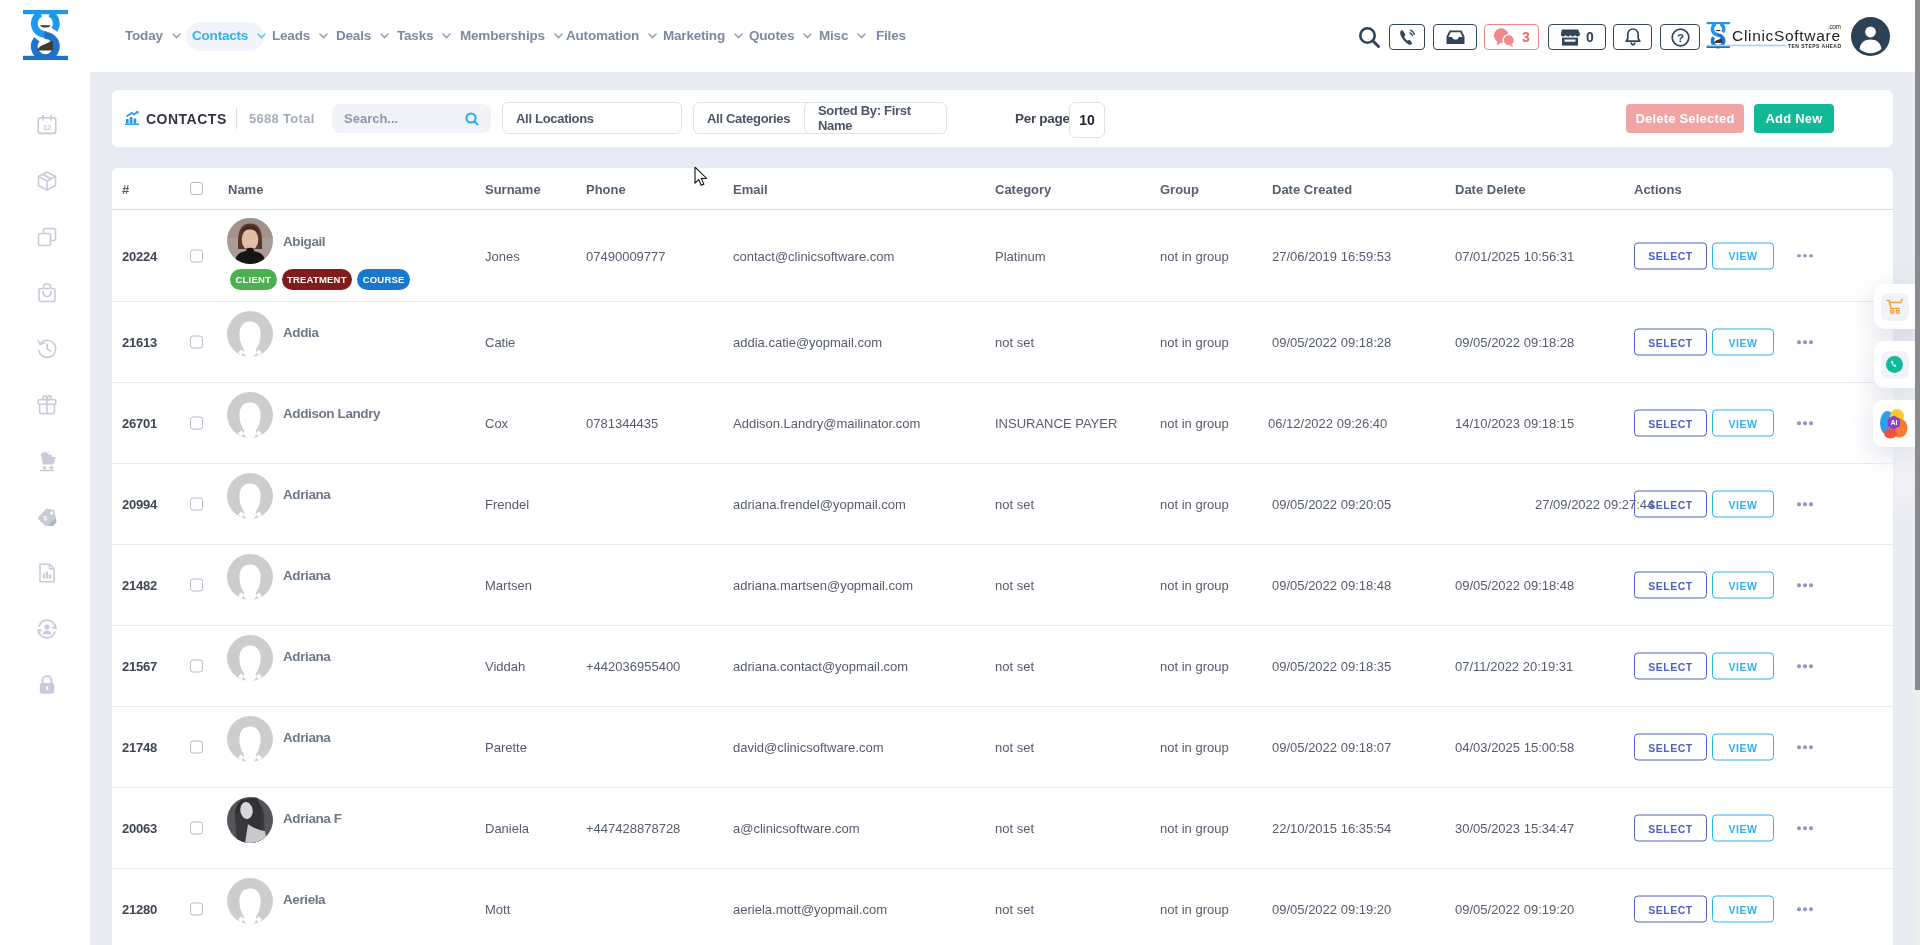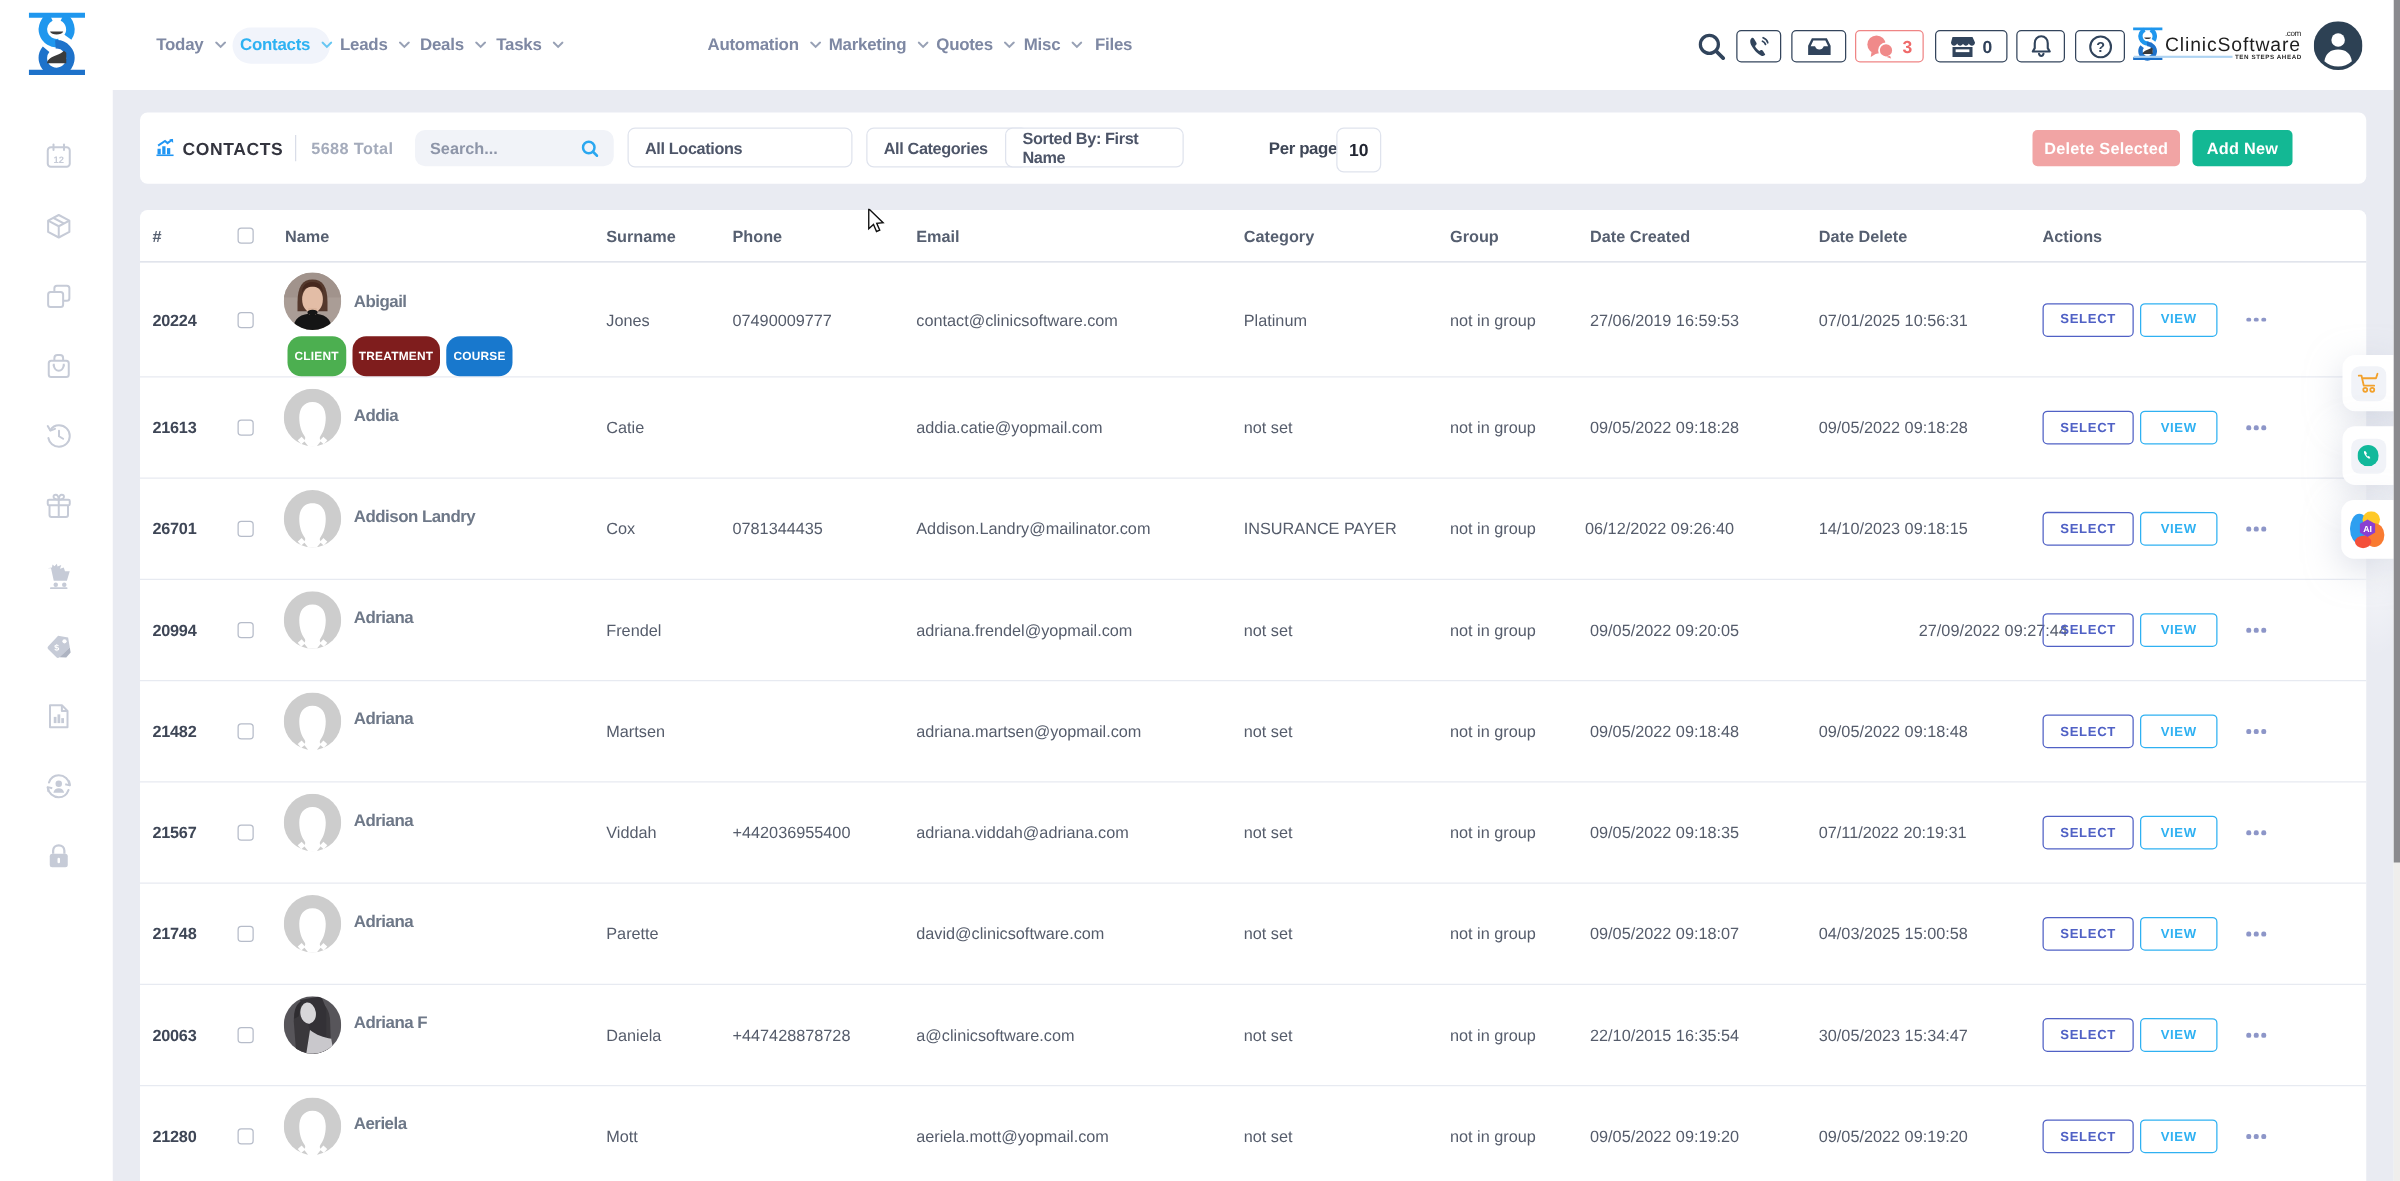--- a/index.html
+++ b/index.html
@@ -38,21 +38,21 @@
 #thead{position:absolute;left:0;top:0;width:100%;height:42px;border-bottom:1px solid #d7dbe6}
 .th{position:absolute;top:50%;transform:translateY(-50%);font-size:13px;font-weight:bold;color:#565f70;letter-spacing:0px;white-space:nowrap}
 .row{position:absolute;left:0;width:100%;border-bottom:1px solid #e7eaf1}
 .row>div{position:absolute;top:50%;transform:translateY(-50%);white-space:nowrap}
 .cid{font-size:13px;font-weight:bold;color:#3e4656;letter-spacing:-0.2px}
 .ctx{font-size:13px;color:#555c6b;letter-spacing:0px}
 .cname{font-size:13.5px;color:#6e7888;font-weight:bold;letter-spacing:-0.4px}
 .cbx,#hcbx{width:13px;height:13px;border:1.5px solid #b6bcc9;border-radius:3px;background:#fff}
 .cav svg{display:block}
 .tags{position:absolute;display:flex;gap:5px;transform:none !important}
-.tg{height:32px;border-radius:11px;color:#fff;font-size:9.5px;font-weight:bold;letter-spacing:.2px;display:flex;align-items:center;padding:0 5.5px}
+.tg{height:21px;border-radius:11px;color:#fff;font-size:9.5px;font-weight:bold;letter-spacing:.2px;display:flex;align-items:center;padding:0 5.5px}
 .bsel{width:73px;height:27px;border:1.6px solid #5061c5;border-radius:4px;color:#5061c5;font-size:10.5px;font-weight:bold;letter-spacing:.5px;display:flex;align-items:center;justify-content:center}
 .bview{width:62px;height:27px;border:1.6px solid #2fb1f2;border-radius:4px;color:#2fb1f2;font-size:10.5px;font-weight:bold;letter-spacing:.5px;display:flex;align-items:center;justify-content:center}
 .dots{display:flex;gap:2.5px;align-items:center}
 .dots i{width:3.5px;height:3.5px;border-radius:50%;background:#8d96c8;display:block}
 
 .fcard{position:absolute;background:#fff;border-radius:10px;z-index:6;display:flex;align-items:center;justify-content:center;box-shadow:0 8px 28px rgba(185,192,210,.5)}
 .fic{width:28px;height:28px;background:#f1f3f8;border-radius:7px;display:flex;align-items:center;justify-content:center}
 
 #sbar-tr{position:absolute;left:1915px;top:0;width:5px;height:945px;background:#efeeec;z-index:9}
 #sbar-th{position:absolute;left:1915px;top:0;width:5px;height:690px;background:#8a8a8e;z-index:10}
@@ -256,21 +256,21 @@
           <svg width="46" height="46" viewBox="0 0 46 46">
             <circle cx="23" cy="23" r="23" fill="#cdcdcd"></circle>
             <path d="M23 10.5 C15.8 10.5 12.4 16 12.4 23 C12.4 29.5 14.2 34.5 16.6 37.8 C17.6 39.2 17.3 40.3 16.1 41.6 L19.6 46 L26.4 46 L29.9 41.6 C28.7 40.3 28.4 39.2 29.4 37.8 C31.8 34.5 33.6 29.5 33.6 23 C33.6 16 30.2 10.5 23 10.5 Z" fill="#fff"></path>
             <path d="M11.2 41.2 L14.3 38.4 L17.2 41.6 L14 44.4 Z" fill="#fff"></path>
             <path d="M28.8 41.6 L31.7 38.4 L34.8 41.2 L32 44.4 Z" fill="#fff"></path>
           </svg>
         </div>
         <div class="cname" style="left:171px;margin-top:-10px">Adriana</div>
         <div class="ctx" style="left:373px">Viddah</div>
         <div class="ctx" style="left:474px">+442036955400</div>
-        <div class="ctx" style="left:621px">adriana.viddah@adriana.com</div>
+        <div class="ctx" style="left:621px">adriana.contact@yopmail.com</div>
         <div class="ctx" style="left:883px">not set</div>
         <div class="ctx" style="left:1048px">not in group</div>
         <div class="ctx" style="left:1160px">09/05/2022 09:18:35</div>
         <div class="ctx" style="left:1343px">07/11/2022 20:19:31</div>
         <div class="bsel" style="left:1522px">SELECT</div>
         <div class="bview" style="left:1600px">VIEW</div>
         <div class="dots" style="left:1685px">
           <i></i>
           <i></i>
           <i></i>
@@ -451,20 +451,23 @@
 <div class="navitem nav-active" style="left:192px">Contacts<svg width="9" height="6" viewBox="0 0 9 6">
         <path d="M1 1 L4.5 4.5 L8 1" stroke="#66c6f2" stroke-width="1.6" fill="none" stroke-linecap="round"></path>
       </svg></div>
 <div class="navitem" style="left:272px">Leads<svg width="9" height="6" viewBox="0 0 9 6">
         <path d="M1 1 L4.5 4.5 L8 1" stroke="#98a1b5" stroke-width="1.6" fill="none" stroke-linecap="round"></path>
       </svg></div>
 <div class="navitem" style="left:336px">Deals<svg width="9" height="6" viewBox="0 0 9 6">
         <path d="M1 1 L4.5 4.5 L8 1" stroke="#98a1b5" stroke-width="1.6" fill="none" stroke-linecap="round"></path>
       </svg></div>
 <div class="navitem" style="left:397px">Tasks<svg width="9" height="6" viewBox="0 0 9 6">
+        <path d="M1 1 L4.5 4.5 L8 1" stroke="#98a1b5" stroke-width="1.6" fill="none" stroke-linecap="round"></path>
+      </svg></div>
+<div class="navitem" style="left:460px">Memberships<svg width="9" height="6" viewBox="0 0 9 6">
         <path d="M1 1 L4.5 4.5 L8 1" stroke="#98a1b5" stroke-width="1.6" fill="none" stroke-linecap="round"></path>
       </svg></div>
 <div class="navitem" style="left:566px">Automation<svg width="9" height="6" viewBox="0 0 9 6">
         <path d="M1 1 L4.5 4.5 L8 1" stroke="#98a1b5" stroke-width="1.6" fill="none" stroke-linecap="round"></path>
       </svg></div>
 <div class="navitem" style="left:663px">Marketing<svg width="9" height="6" viewBox="0 0 9 6">
         <path d="M1 1 L4.5 4.5 L8 1" stroke="#98a1b5" stroke-width="1.6" fill="none" stroke-linecap="round"></path>
       </svg></div>
 <div class="navitem" style="left:749px">Quotes<svg width="9" height="6" viewBox="0 0 9 6">
         <path d="M1 1 L4.5 4.5 L8 1" stroke="#98a1b5" stroke-width="1.6" fill="none" stroke-linecap="round"></path>

